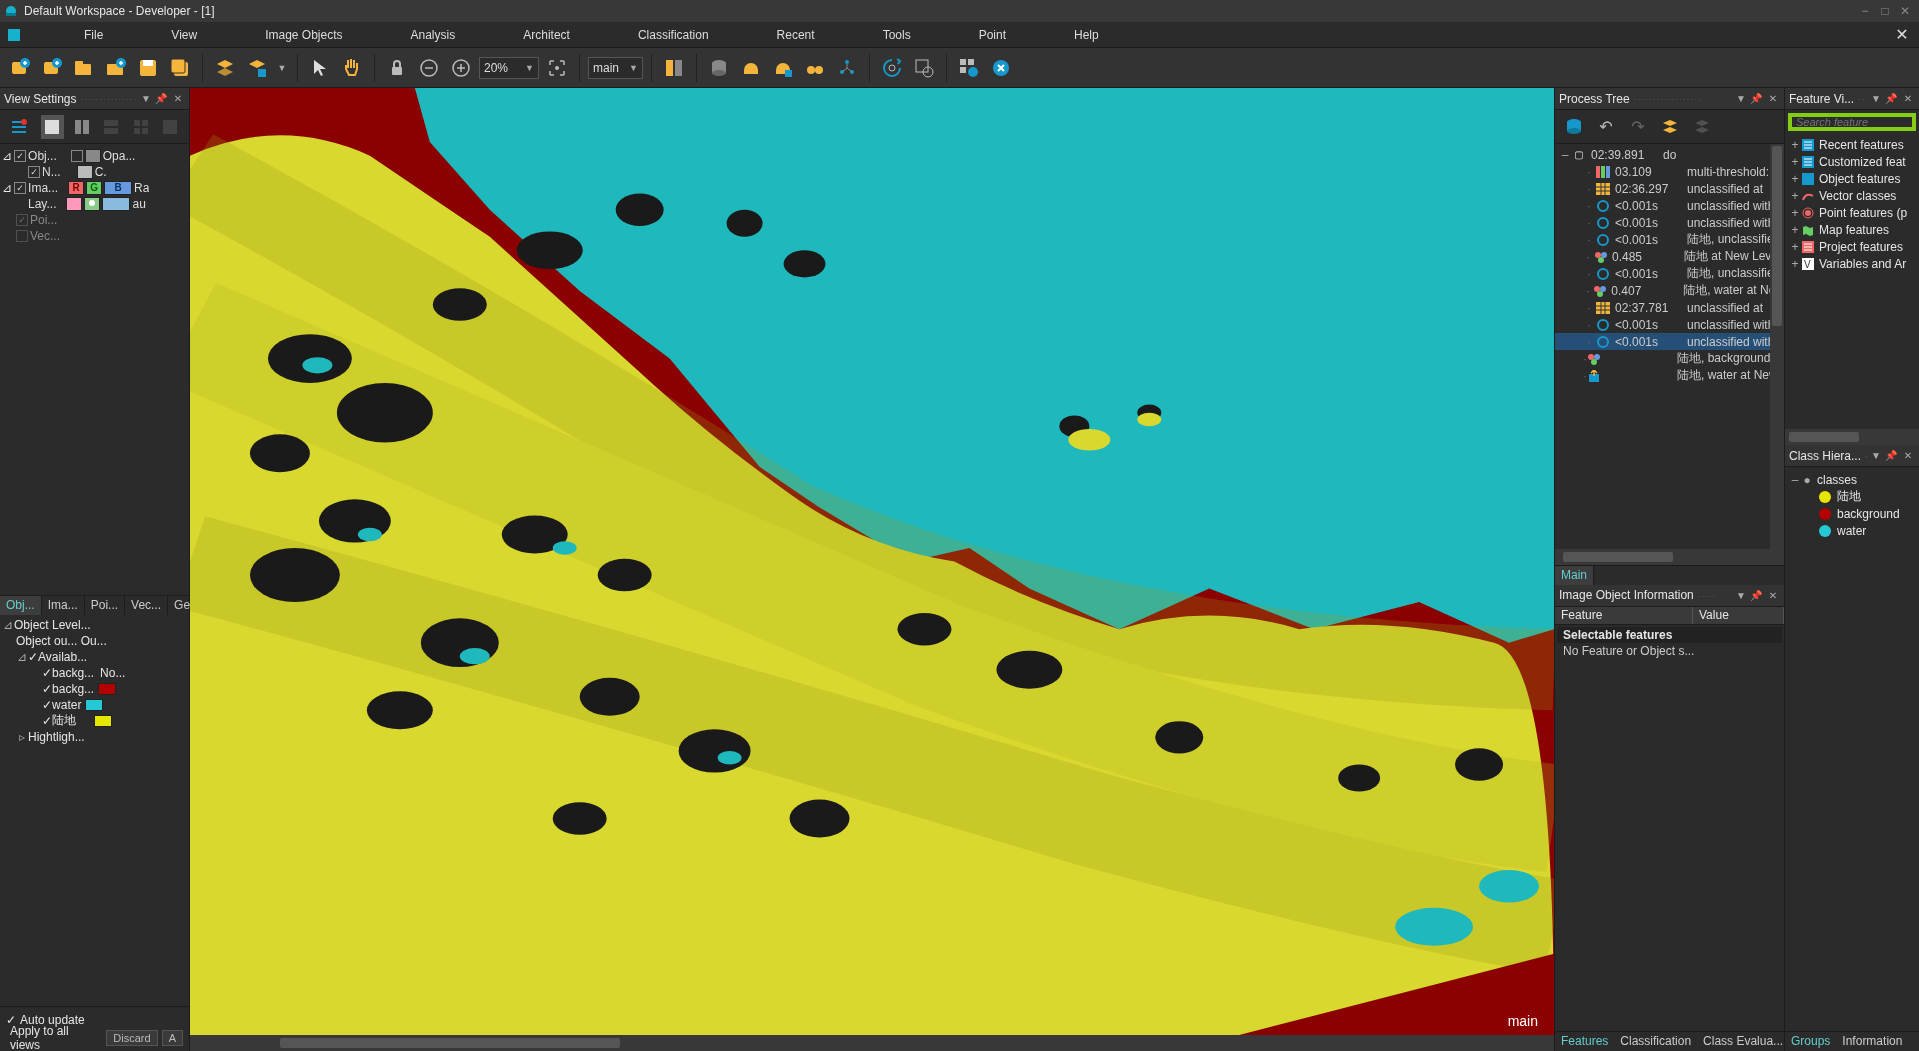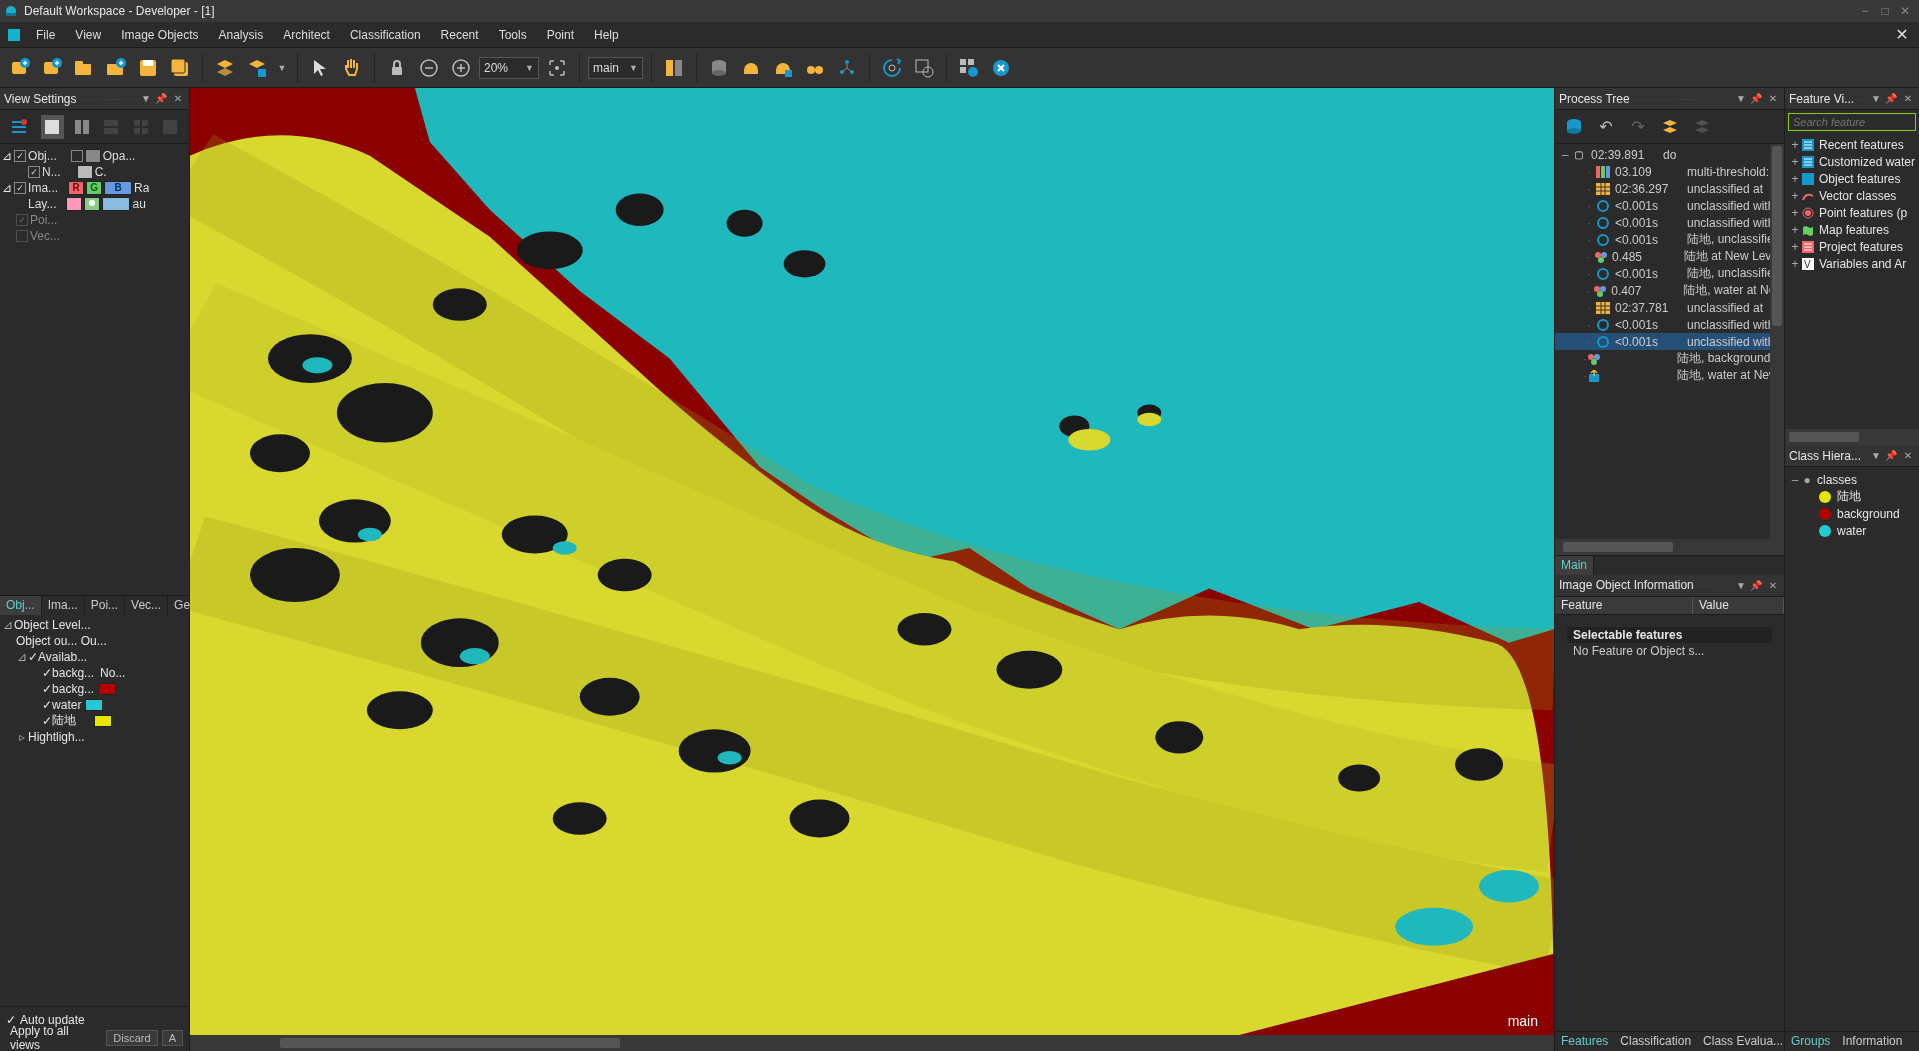--- a/index.html
+++ b/index.html
@@ -6,21 +6,21 @@
 html, body { width: 1919px; height: 1051px; overflow: hidden; background: #2b2b2b; color: #e6e6e6; font-size: 12px; }
 body { display: flex; flex-direction: column; }
 
 
 .titlebar { height: 22px; background: #383838; display: flex; align-items: center; padding: 0 4px; font-size: 12px; }
 .titlebar .icon { width: 14px; height: 14px; margin-right: 6px; }
 .titlebar .spacer { flex: 1; }
 .titlebar .win-btn { width: 20px; text-align: center; color: #888; cursor: default; }
 
 
-.menubar { height: 26px; background: #2b2b2b; display: flex; align-items: center; padding: 0 6px; border-bottom: 1px solid #1c1c1c; }
+.menubar { height: 26px; background: #2b2b2b; display: flex; align-items: center; padding: 0 6px; border-bottom: 1px solid #1c1c1c; gap: 48px; }
 .menubar .mi { padding: 4px 10px; cursor: default; color: #ddd; }
 .menubar .close-doc { margin-left: auto; width: 22px; height: 22px; display: flex; align-items: center; justify-content: center; color: #ddd; font-size: 16px; }
 
 
 .toolbar { height: 40px; background: #333; border-bottom: 1px solid #1c1c1c; display: flex; align-items: center; gap: 4px; padding: 0 6px; }
 .toolbar .sep { width: 1px; height: 28px; background: #222; margin: 0 4px; }
 .toolbar .tbtn { width: 28px; height: 28px; display: flex; align-items: center; justify-content: center; border-radius: 3px; }
 .toolbar .zoom-combo { width: 60px; height: 22px; background: #2b2b2b; border: 1px solid #555; color: #ddd; display: flex; align-items: center; padding: 0 4px; font-size: 12px; }
 .toolbar .layer-combo { width: 55px; height: 22px; background: #2b2b2b; border: 1px solid #555; color: #ddd; display: flex; align-items: center; padding: 0 4px; font-size: 12px; }
 .toolbar .drop { margin-left: auto; font-size: 9px; color: #aaa; }
@@ -76,27 +76,27 @@
 .pt-list { flex: 1; overflow: hidden; font-size: 12px; padding-top: 2px; position: relative; }
 .pt-list .pt-row { display: flex; align-items: center; height: 17px; padding-left: 4px; white-space: nowrap; overflow: hidden; }
 .pt-list .pt-row.sel { background: #264f78; }
 .pt-list .pt-ico { width: 16px; height: 14px; margin-right: 4px; display: inline-flex; align-items: center; justify-content: center; font-size: 10px; }
 .pt-list .pt-time { color: #ccc; margin-right: 10px; min-width: 62px; }
 .pt-list .pt-txt { color: #ccc; }
 
 
 .ioi-head { height: 18px; display: flex; background: #3a3a3a; border-bottom: 1px solid #1c1c1c; }
 .ioi-head .col { padding: 0 6px; border-right: 1px solid #555; display: flex; align-items: center; }
-.ioi-body { padding: 12px; }
+.ioi-body { padding: 2px; }
 .ioi-body .hdr { background: #222; font-weight: bold; padding: 1px 6px; }
 .ioi-body .msg { padding: 1px 6px; color: #ccc; }
 
 
 .fv-search { height: 24px; padding: 3px; }
-.fv-search input { width: 100%; height: 18px; background: #2b2b2b; border: 1px solid #84cc16; color: #999; font-style: italic; padding: 0 4px; font-size: 11px; }
+.fv-search input { width: 100%; height: 18px; background: #2b2b2b; border: 4px solid #84cc16; color: #999; font-style: italic; padding: 0 4px; font-size: 11px; }
 .fv-tree { padding: 2px 4px; font-size: 12px; }
 .fv-tree .fv-row { display: flex; align-items: center; height: 17px; white-space: nowrap; overflow: hidden; }
 .fv-tree .fv-ico { width: 14px; height: 14px; margin-right: 4px; display: inline-flex; align-items: center; justify-content: center; font-size: 10px; }
 .fv-tree .exp { width: 12px; text-align: center; color: #aaa; }
 
 
 .ch-tree { padding: 4px; font-size: 12px; }
 .ch-tree .ch-row { display: flex; align-items: center; height: 17px; }
 .ch-tree .dot { width: 12px; height: 12px; border-radius: 50%; margin-right: 6px; }
 
@@ -808,21 +808,21 @@
           <span>Recent features</span>
         </div>
         <div class="fv-row">
           <span class="exp">+</span>
           <span class="fv-ico">
             <svg width="12" height="12">
               <rect width="12" height="12" fill="#1698cc"></rect>
               <path d="M2 3h8M2 6h8M2 9h8" stroke="#fff"></path>
             </svg>
           </span>
-          <span>Customized water</span>
+          <span>Customized feat</span>
         </div>
         <div class="fv-row">
           <span class="exp">+</span>
           <span class="fv-ico">
             <svg width="12" height="12">
               <rect width="12" height="12" fill="#1698cc"></rect>
             </svg>
           </span>
           <span>Object features</span>
         </div>

